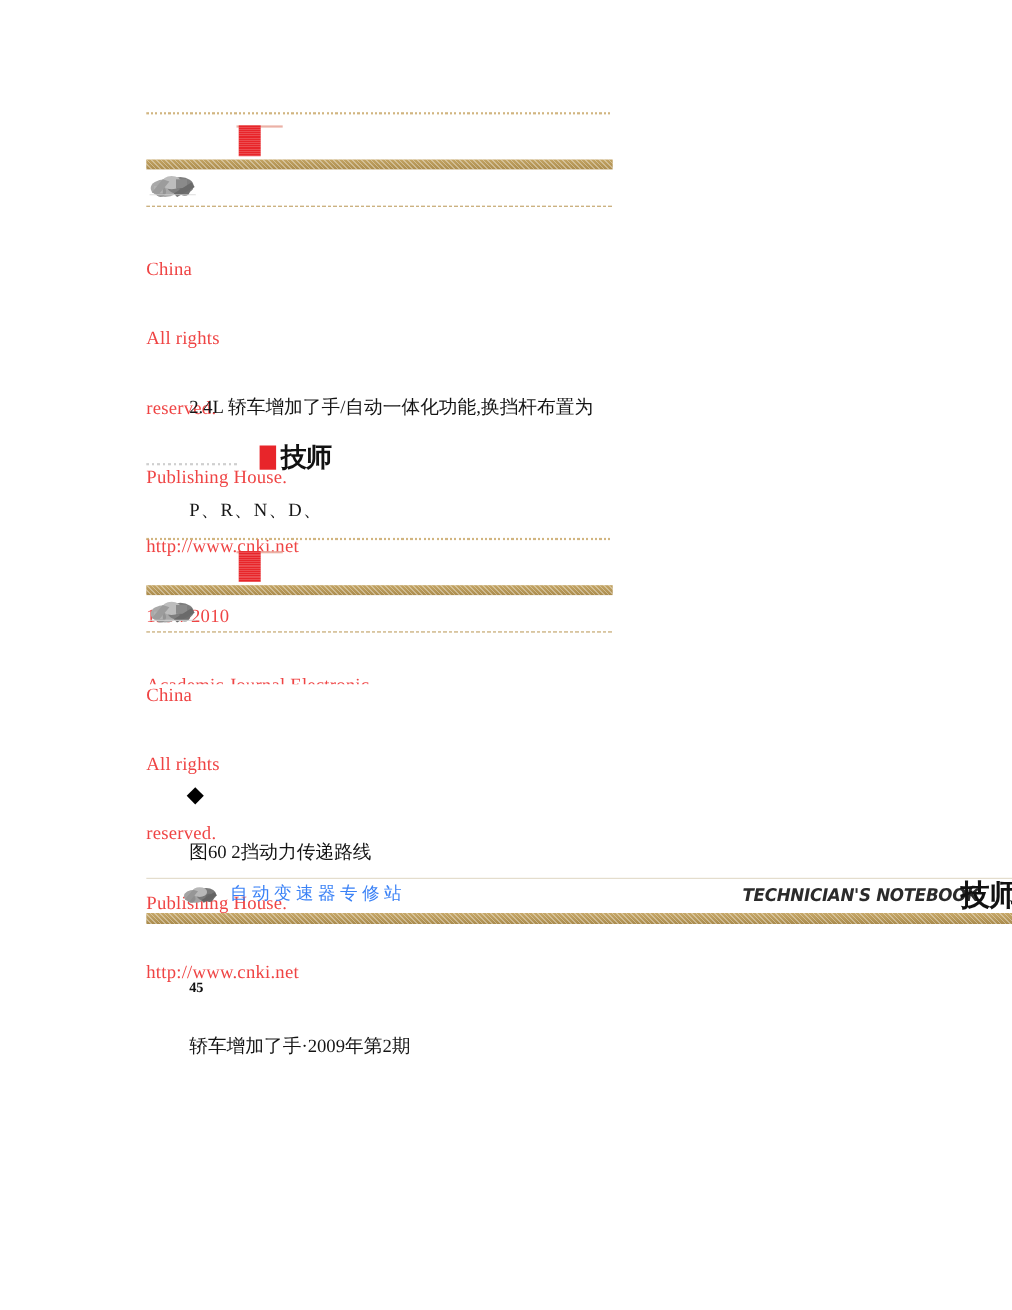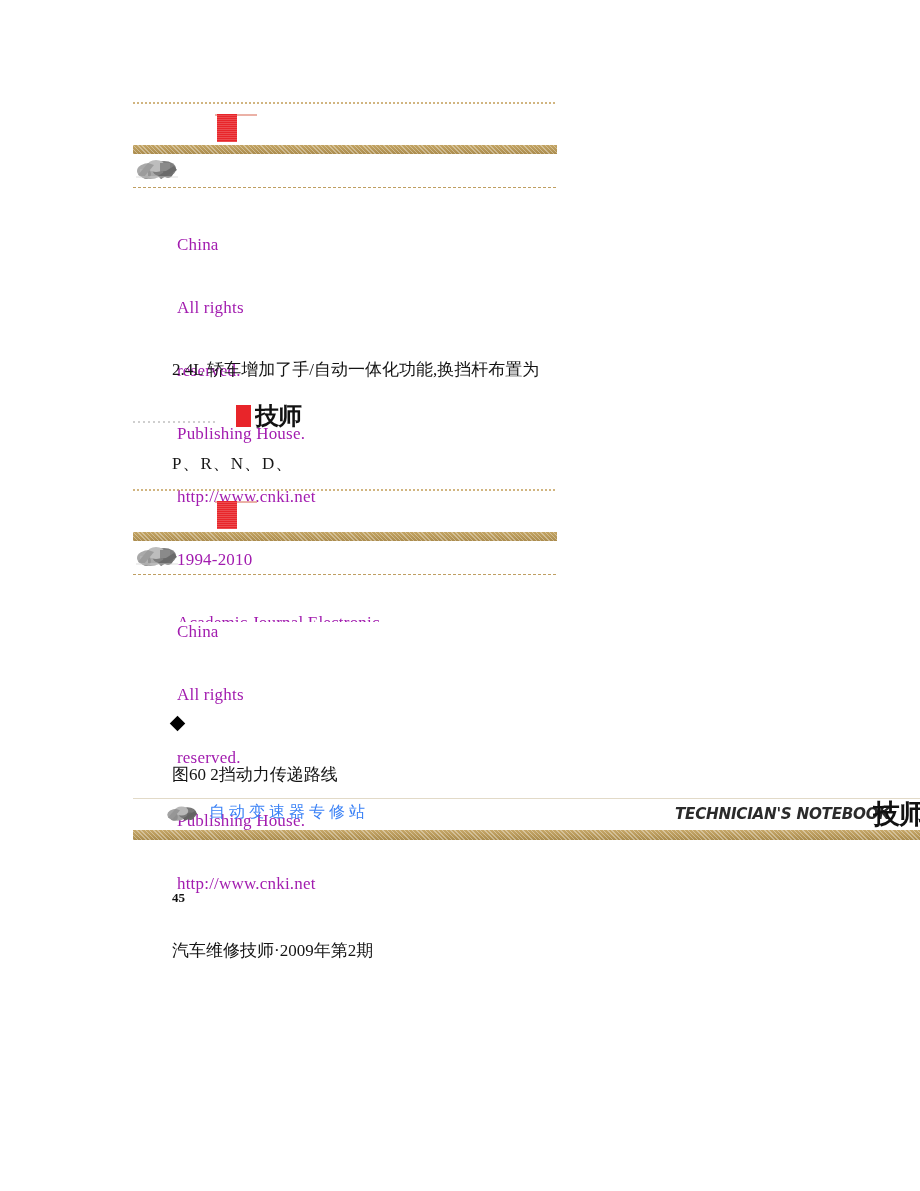--- a/index.html
+++ b/index.html
@@ -73,21 +73,21 @@
   
   .watermark {
     position: absolute;
     color: #b6b6b6;
     font-family: "Liberation Serif", "DejaVu Serif", serif;
     font-size: 17px;
     line-height: 21px;
     white-space: pre;
     letter-spacing: .2px;
   }
-  .watermark div { color: #a21caf; margin-left: 44px; }
+  .watermark div { color: #ef4444; }
   .watermark .clip-last {
     height: 10px;
     overflow: hidden;
   }
 
   
   .body-line {
     position: absolute;
     font-size: 17px;
     line-height: 22px;
@@ -339,15 +339,15 @@
 
     <div class="logo-clip" style="position:absolute; left:740px; top:0; width:47px; height:36px;">
       <div class="footer-cn-big" style="left:0;">技师</div>
     </div>
 
     <div class="band"></div>
   </div>
 
   <div class="page-num" style="left:172px; top:890px;">45</div>
 
-  <div class="issue-line" style="left:172px; top:939px;">汽车维修技师·2009年第2期</div>
+  <div class="issue-line" style="left:172px; top:939px;">轿车增加了手·2009年第2期</div>
 
 </div>
 
 </body></html>

